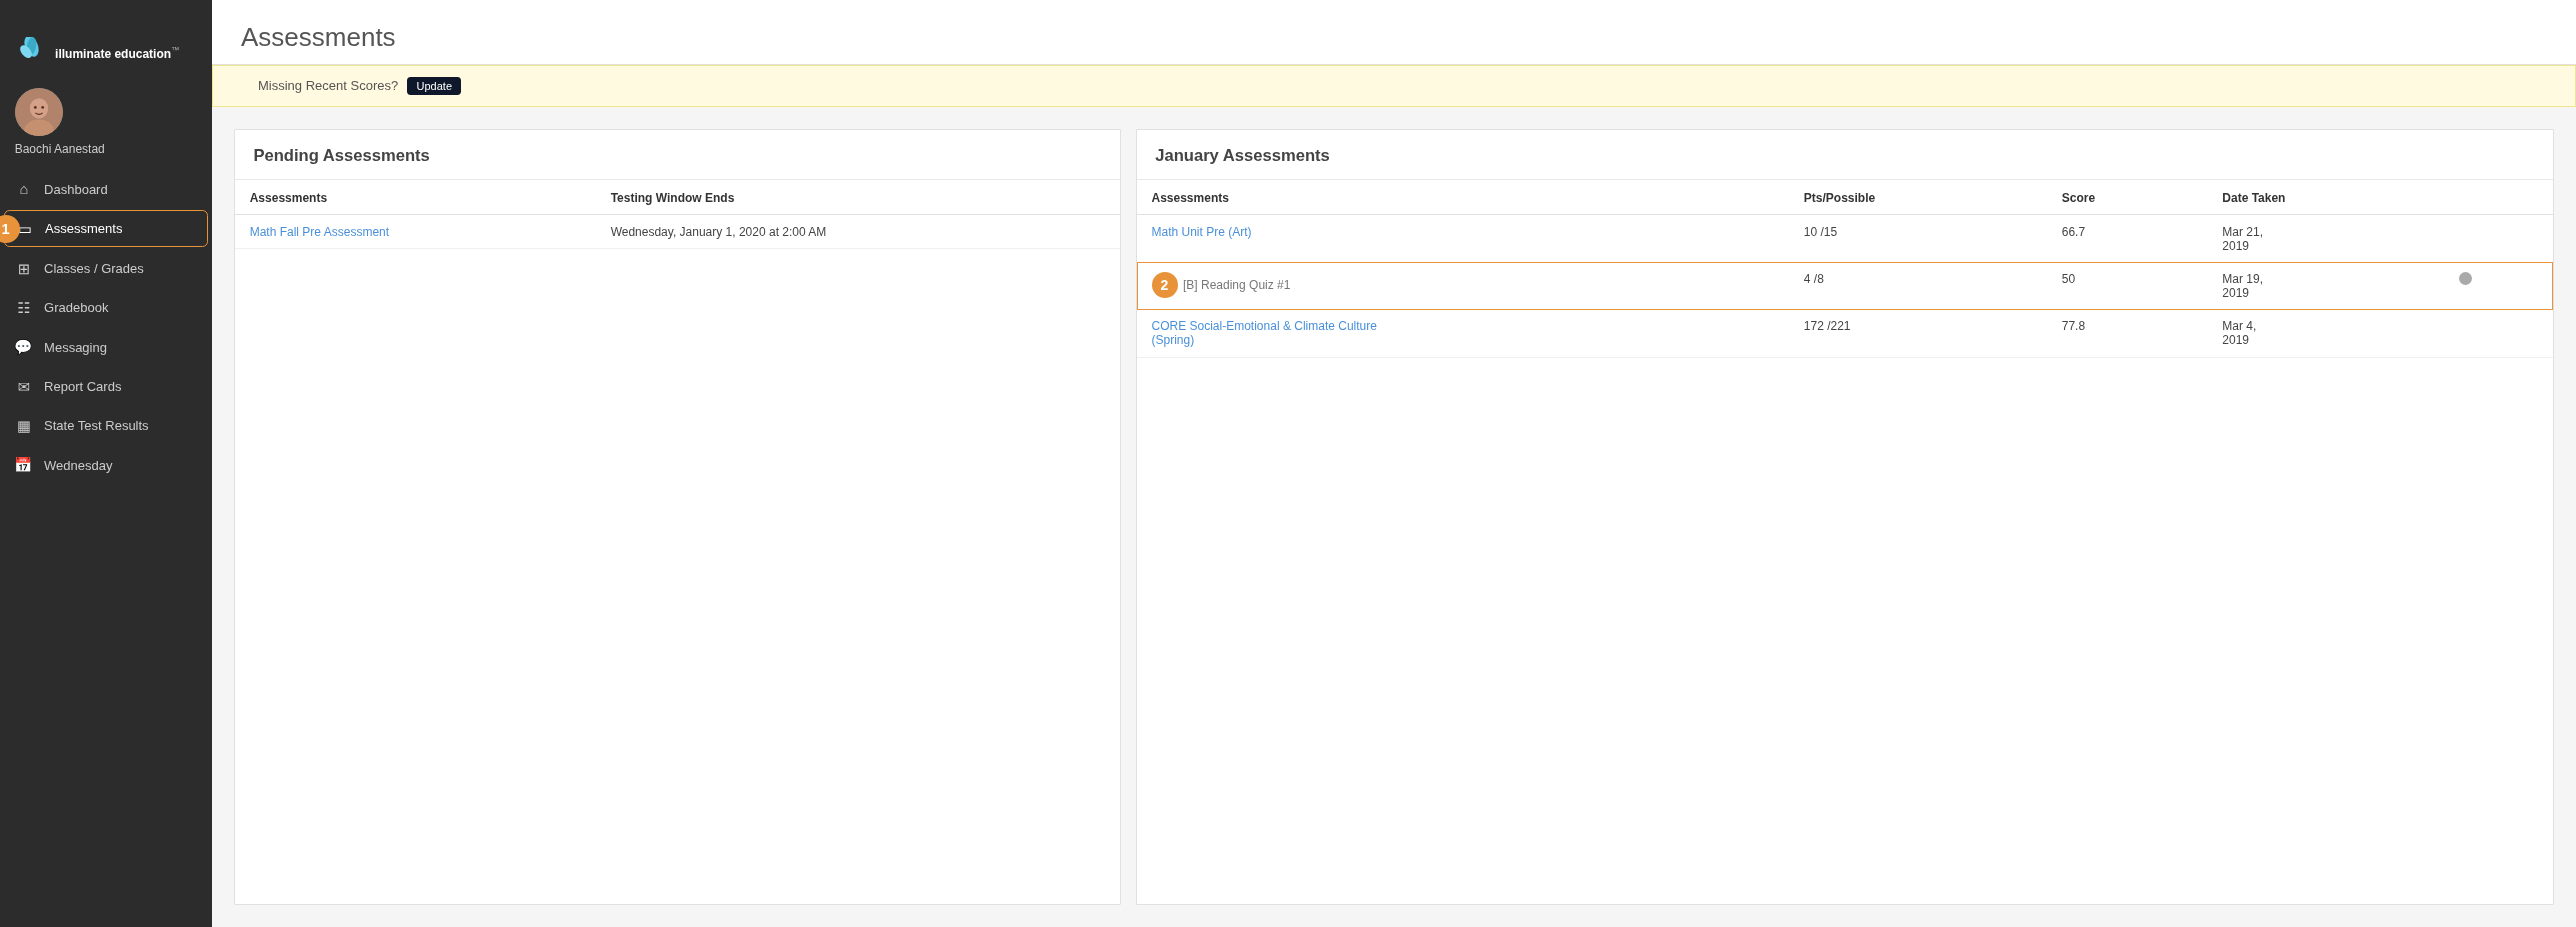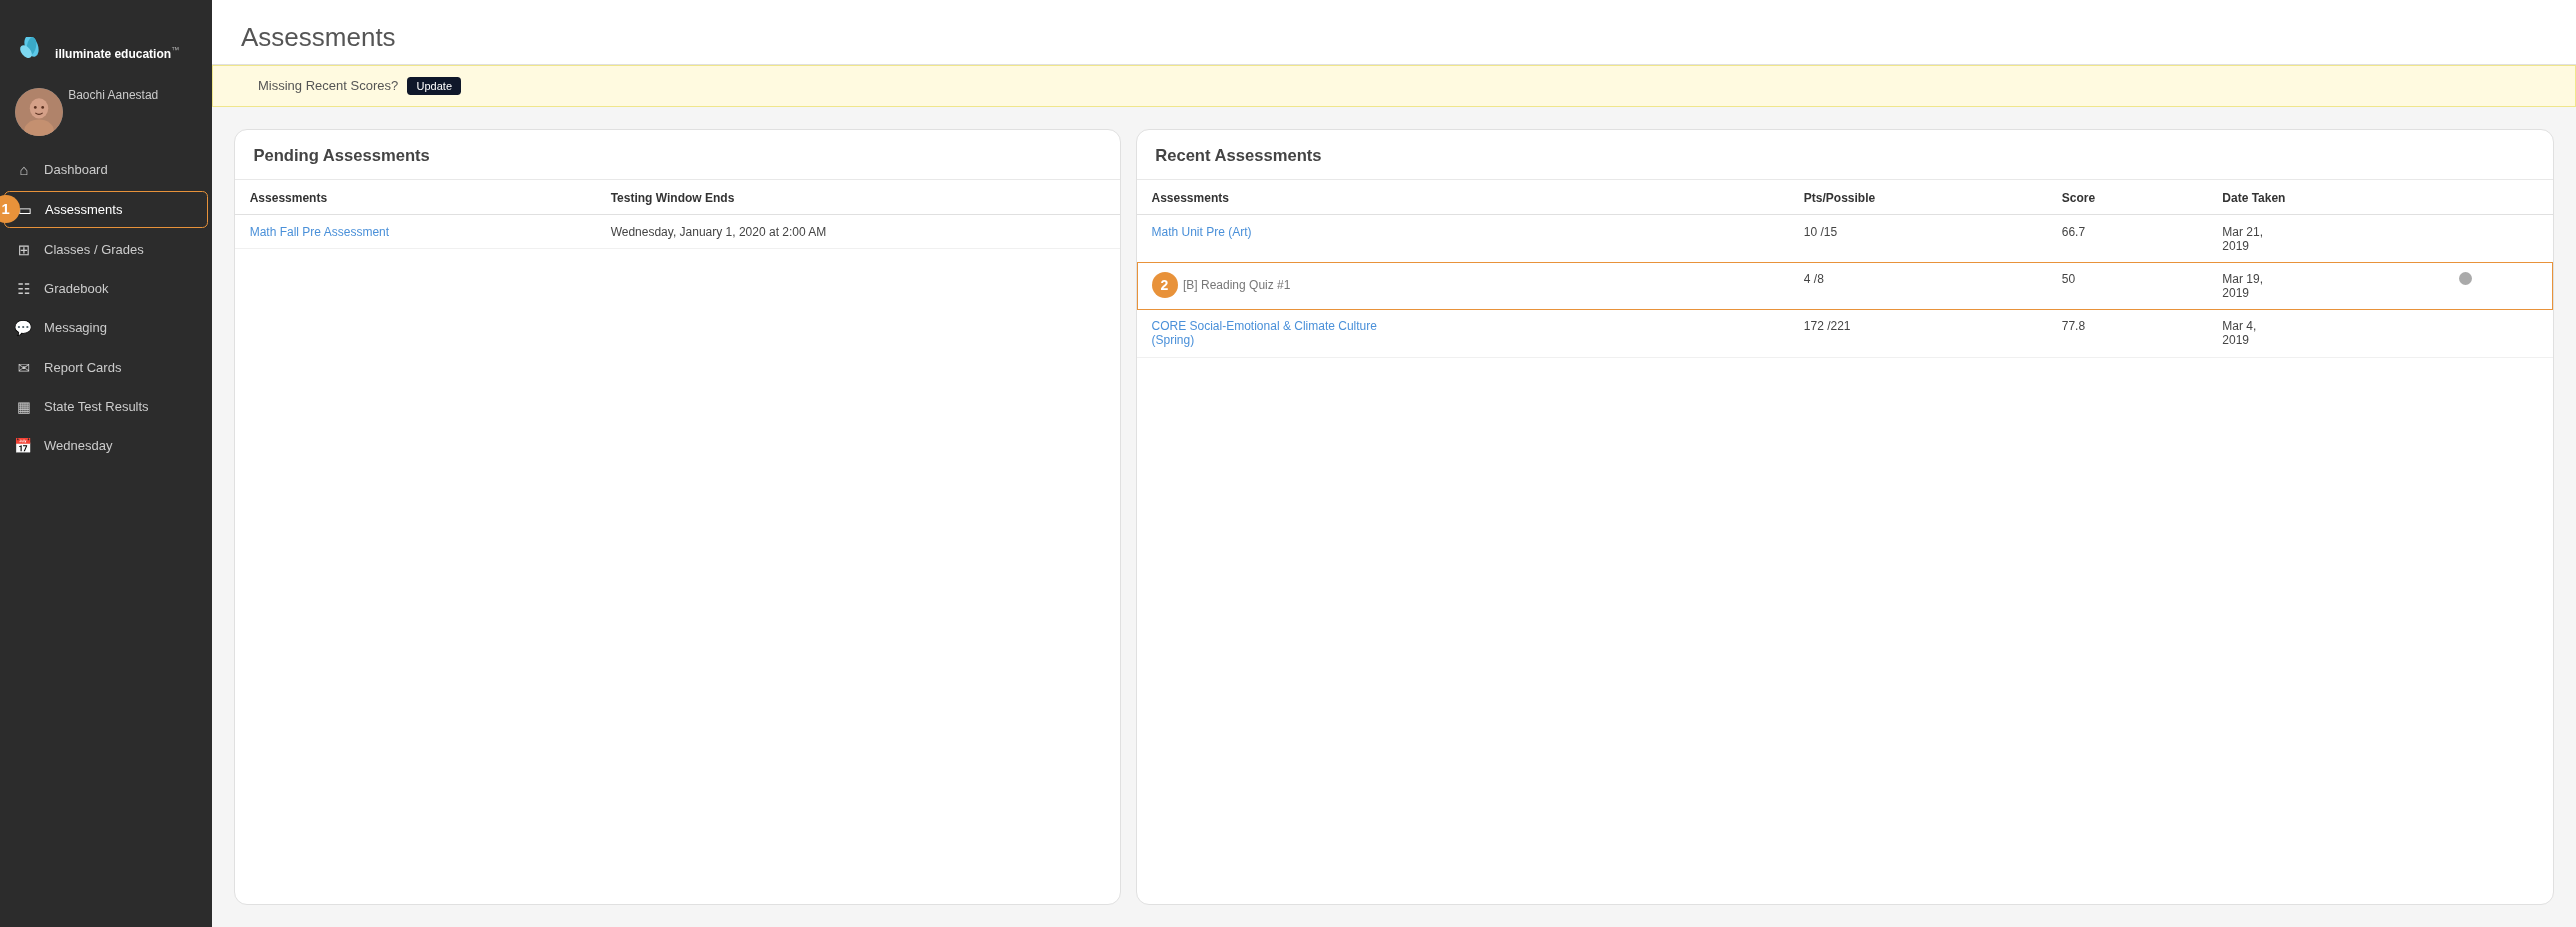--- a/index.html
+++ b/index.html
@@ -22,21 +22,21 @@
       gap: 7.4px;
       margin-top: 22px;
     }
     .logo-icon {
       width: 33px;
       height: 33px;
     }
     .user-section {
       padding: 9.2px 14.7px 14.7px 14.7px;
       display: flex;
-      flex-direction: row;
+      flex-direction: column;
       align-items: flex-start;
       gap: 5.5px;
     }
     .user-avatar {
       width: 48px;
       height: 48px;
       border-radius: 50%;
       background: #888;
       overflow: hidden;
       display: flex;
@@ -122,21 +122,21 @@
     }
     .content-area {
       display: flex;
       gap: 0;
       padding: 22px 22px 22px 22px;
       flex: 1;
     }
     .panel {
       background: #fff;
       border: 0.9px solid #e0e0e0;
-      border-radius: 13px;
+      border-radius: 1px;
     }
     .pending-panel {
       flex: 1;
       margin-right: 14.7px;
     }
     .recent-panel {
       flex: 1.6;
     }
     .panel-title {
       font-size: 16.6px;
@@ -324,21 +324,21 @@
             <tr>
               <td class="link-cell">Math Fall Pre Assessment</td>
               <td>Wednesday, January 1, 2020 at 2:00 AM</td>
             </tr>
           </tbody>
         </table>
       </div>
     </div>
 
     <div class="panel recent-panel">
-      <div class="panel-title">Recent Assessments</div>
+      <div class="panel-title">January Assessments</div>
       <div class="table-container">
         <table>
           <thead>
             <tr>
               <th>Assessments</th>
               <th>Pts/Possible</th>
               <th>Score</th>
               <th>Date Taken</th>
               <th></th>
             </tr>

